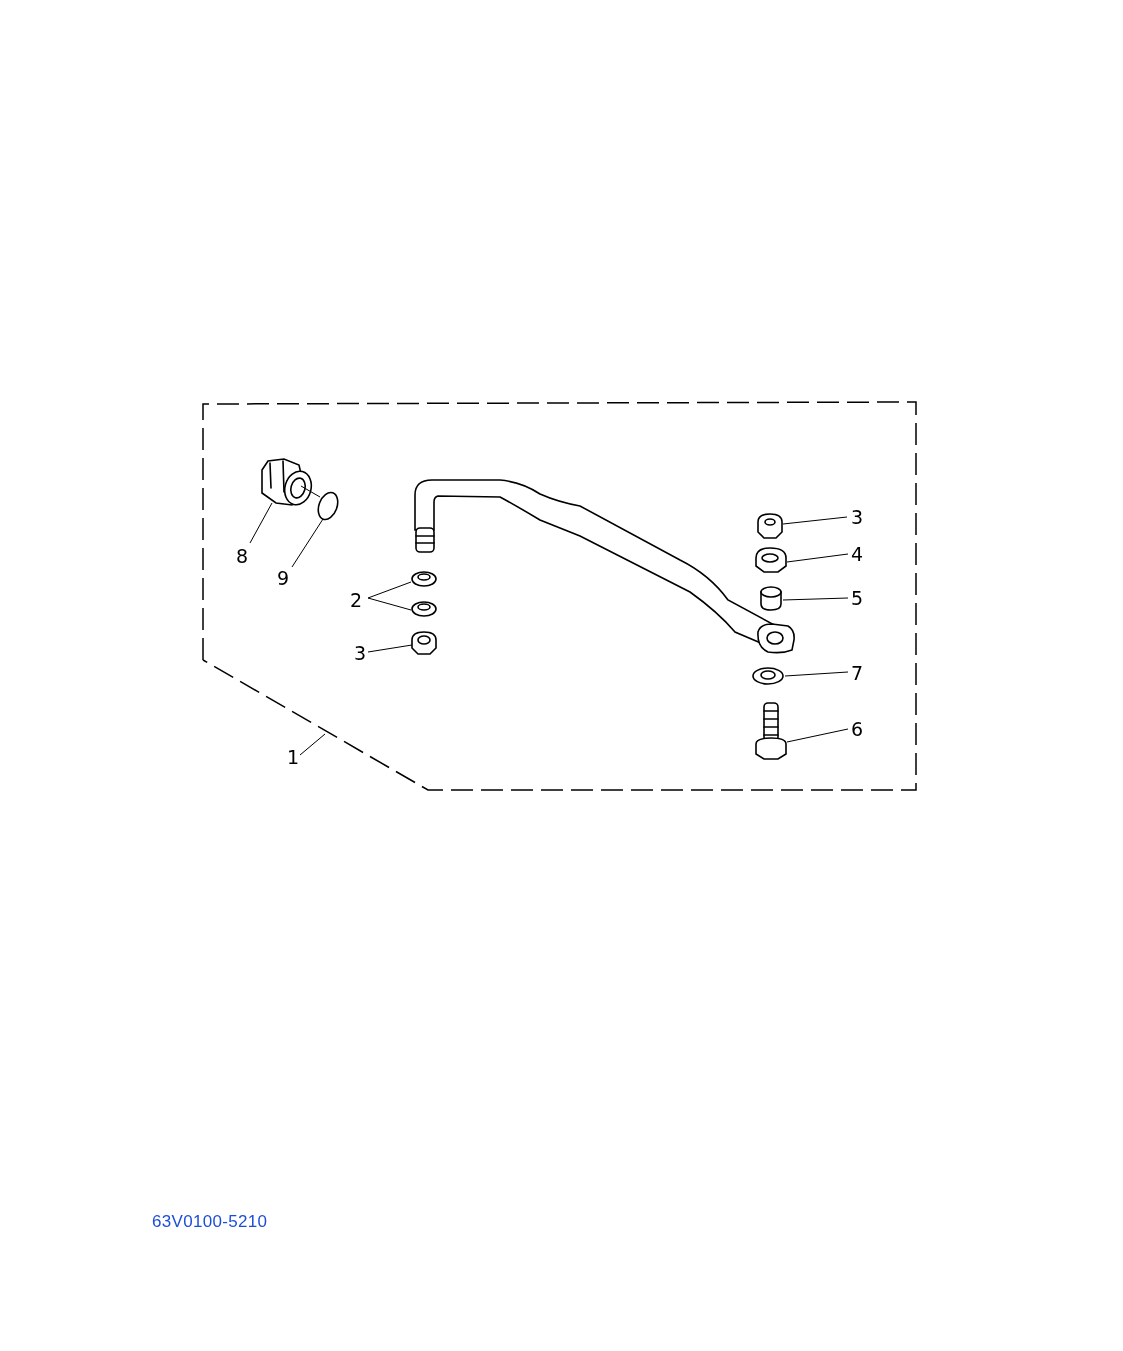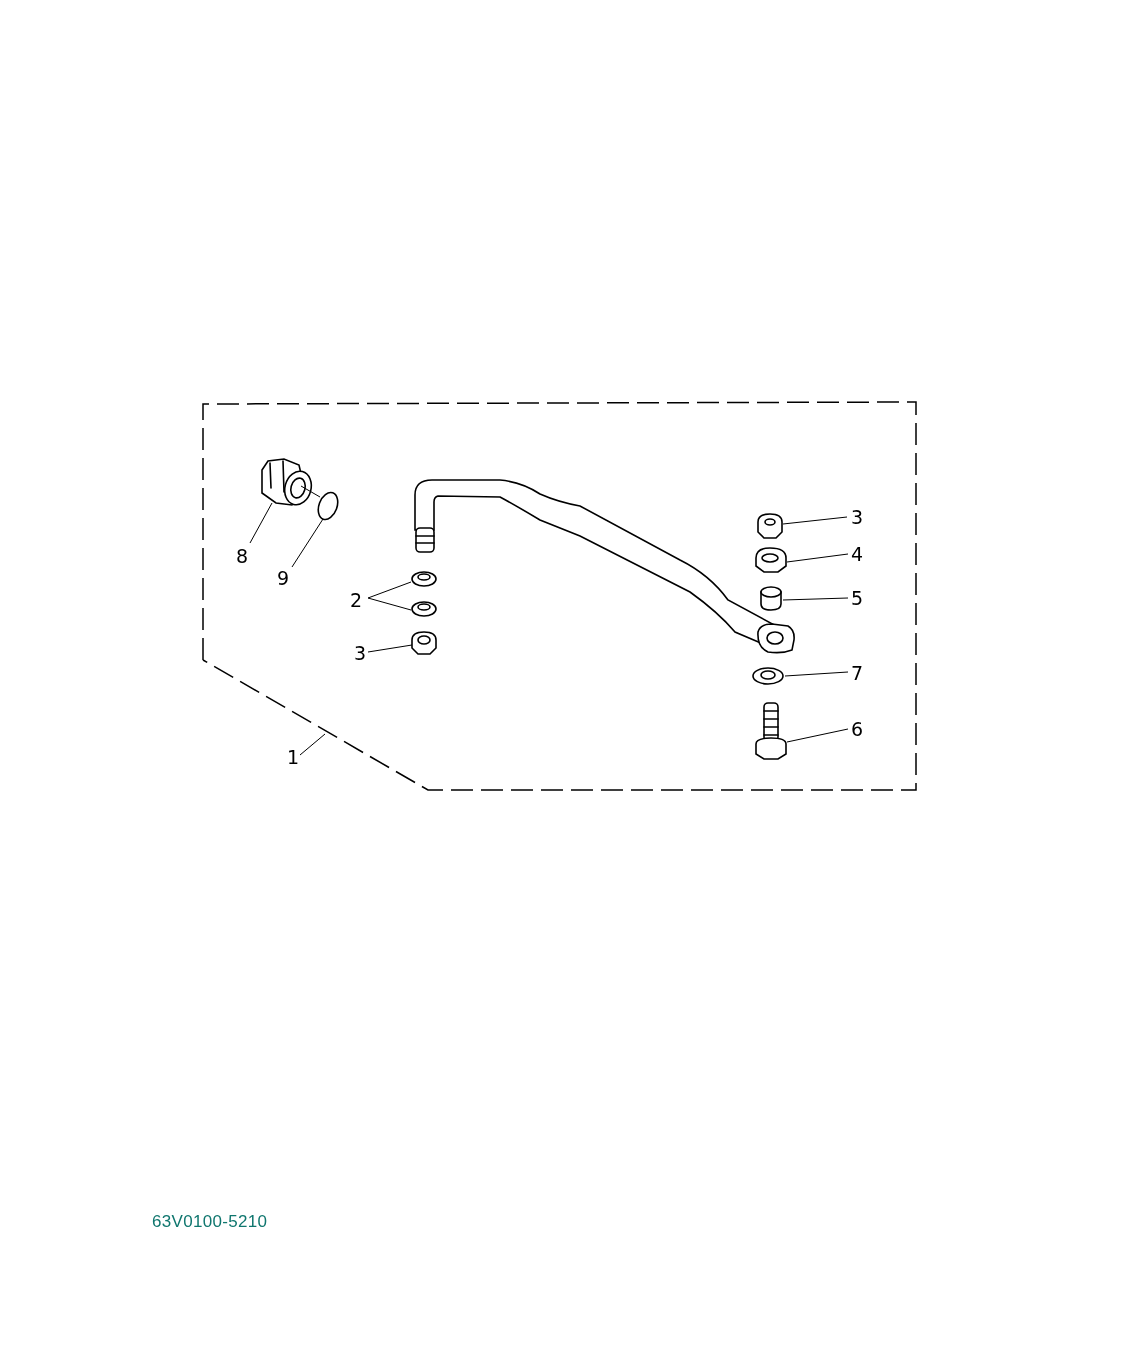--- a/index.html
+++ b/index.html
@@ -1,19 +1,19 @@
 <!DOCTYPE html>
 <html><head>
 <meta charset="utf-8">
 <style>
   html, body { margin: 0; padding: 0; background: #ffffff; }
   body { width: 1123px; height: 1351px; position: relative; overflow: hidden; font-family: "Liberation Sans", sans-serif; }
   #diagram { position: absolute; left: 0; top: 0; width: 1123px; height: 1351px; }
   .callout { font-family: "DejaVu Sans", sans-serif; font-size: 19px; fill: #000; }
-  .part-code { position: absolute; left: 152px; top: 1212px; font-size: 17px; color: #0f766e; letter-spacing: 0.3px; font-family: "Liberation Sans", sans-serif; }
+  .part-code { position: absolute; left: 152px; top: 1212px; font-size: 17px; color: #1d4ed8; letter-spacing: 0.3px; font-family: "Liberation Sans", sans-serif; }
   svg .ln { stroke: #000; fill: none; stroke-width: 1.6; stroke-linejoin: round; stroke-linecap: round; }
   svg .lead { stroke: #000; fill: none; stroke-width: 1; }
   svg .part { stroke: #000; fill: #fff; stroke-width: 1.6; }
   svg .dash { stroke: #000; fill: none; stroke-width: 1.5; stroke-dasharray: 22 8; }
 </style>
 </head>
 <body>
 
 <svg id="diagram" viewBox="0 0 1123 1351" xmlns="http://www.w3.org/2000/svg">
 

